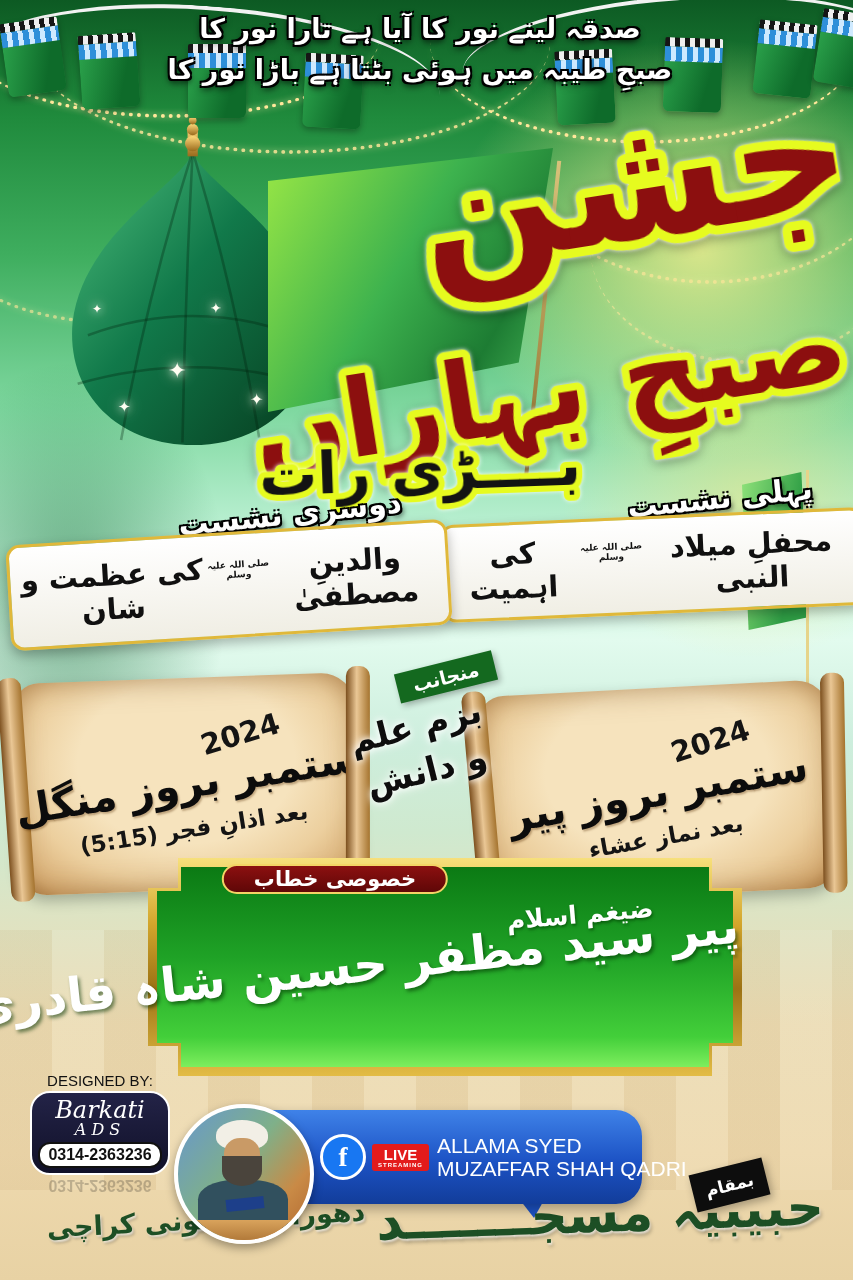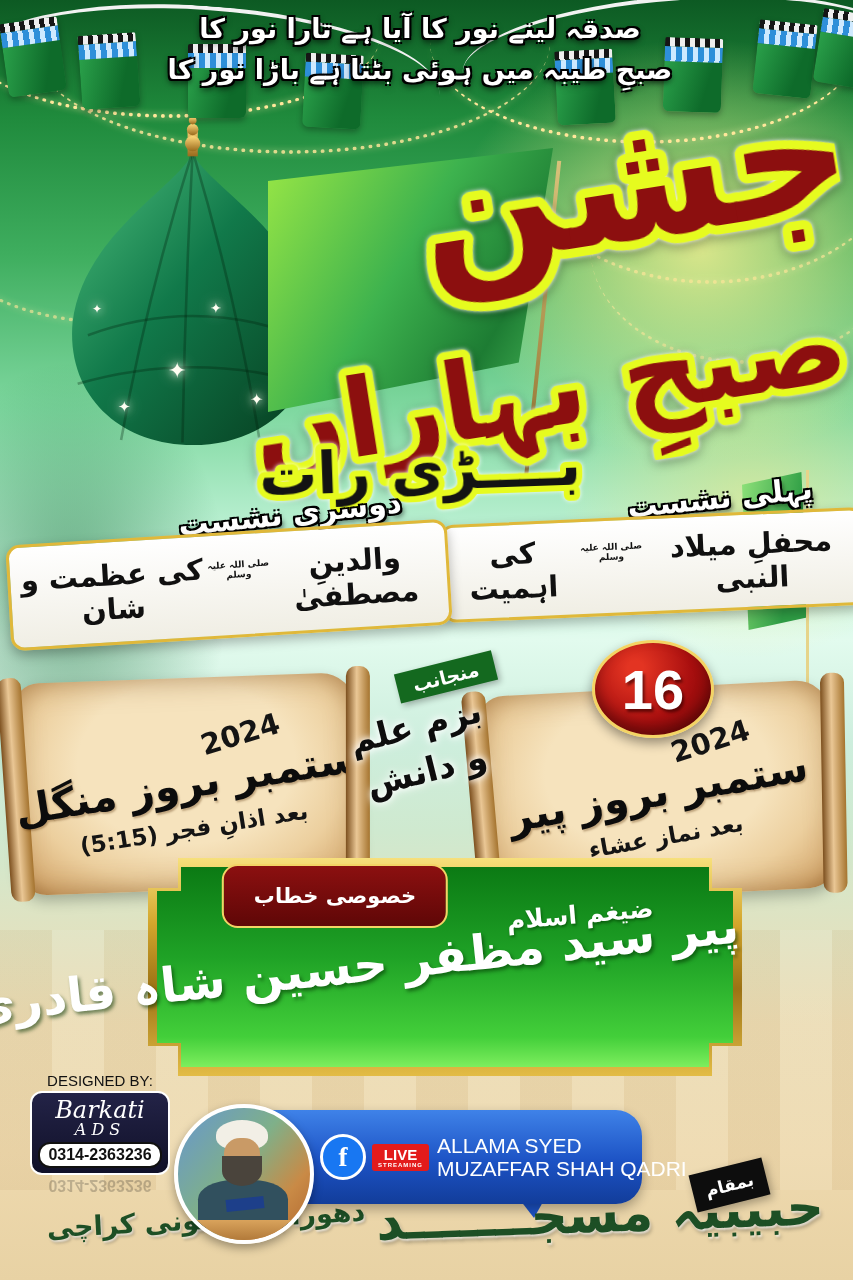--- a/index.html
+++ b/index.html
@@ -108,33 +108,33 @@
     background:linear-gradient(180deg,#f7e07c,#d3a62c 30%,#9c7214 60%,#e3bc45);
     clip-path:polygon(0 30px,30px 30px,30px 0,calc(100% - 30px) 0,calc(100% - 30px) 30px,100% 30px,
       100% calc(100% - 30px),calc(100% - 30px) calc(100% - 30px),calc(100% - 30px) 100%,30px 100%,
       30px calc(100% - 30px),0 calc(100% - 30px));}
   .plaque-inner{position:absolute;inset:9px;
     background:linear-gradient(180deg,#0b7a14,#1fa226 45%,#43cf3a 85%,#7dee5e);
     clip-path:polygon(0 24px,24px 24px,24px 0,calc(100% - 24px) 0,calc(100% - 24px) 24px,100% 24px,
       100% calc(100% - 24px),calc(100% - 24px) calc(100% - 24px),calc(100% - 24px) 100%,24px 100%,
       24px calc(100% - 24px),0 calc(100% - 24px));}
   .special-badge{left:335px;top:864px;z-index:5;background:linear-gradient(#8c1010,#5f0707);
-    color:#fff;font-size:21px;font-weight:700;padding:18px 30px;border-radius:16px;
+    color:#fff;font-size:21px;font-weight:700;padding:1px 30px;border-radius:16px;
     border:2px solid #f3d465;direction:rtl;white-space:nowrap;transform:translateX(-50%);}
   .honorific-title{left:470px;top:900px;width:220px;z-index:5;color:#fff;font-size:25px;font-weight:700;
     transform:rotate(-5deg);direction:rtl;text-align:center;text-shadow:1px 2px 3px rgba(0,60,0,.6);}
   .speaker-name{left:150px;top:928px;width:590px;z-index:5;text-align:center;color:#fff;font-size:48px;
     font-weight:900;transform:rotate(-6deg);direction:rtl;white-space:nowrap;
     text-shadow:2px 3px 4px rgba(0,50,0,.55);}
 
   
   .designer{left:30px;top:1072px;width:140px;text-align:center;z-index:6;
     font-family:"Liberation Sans",sans-serif;}
   .designer-label{font-size:15px;font-weight:400;color:#111;}
-  .designer-box{background:linear-gradient(#232347,#101028);border:2px solid #fff;border-radius:12px;
+  .designer-box{background:linear-gradient(#232347,#101028);border:2px solid #fff;border-radius:20px;
     padding:3px 6px 5px;margin-top:2px;color:#fff;}
   .designer-brand{font-family:"DejaVu Serif",serif;font-style:italic;font-size:24px;}
   .designer-sub{font-family:"DejaVu Serif",serif;font-style:italic;font-size:16px;letter-spacing:5px;margin-top:-4px;}
   .designer-phone{background:#fff;border:2px solid #111;border-radius:12px;font-size:16px;
     font-weight:800;color:#111;margin-top:3px;padding:2px 0;}
   .phone-reflection{transform:scaleY(-1);opacity:.22;font-size:16px;font-weight:800;color:#111;margin-top:1px;}
 
   
   .photo{left:174px;top:1104px;width:132px;height:132px;border-radius:50%;border:4px solid #fff;
     overflow:hidden;z-index:7;box-shadow:0 4px 10px rgba(0,0,0,.35);
@@ -263,21 +263,20 @@
     <span>کی عظمت و شان</span>
   </div>
 
   <div class="abs scroll sc-first">
     <div class="scroll-inner">
       <div class="scroll-year">2024</div>
       <div class="scroll-main">ستمبر بروز پیر</div>
       <div class="scroll-time">بعد نماز عشاء</div>
     </div>
   </div>
-  <div class="abs day-badge db-first">16</div>
 
   <div class="abs scroll sc-second">
     <div class="scroll-inner">
       <div class="scroll-year">2024</div>
       <div class="scroll-main">ستمبر بروز منگل</div>
       <div class="scroll-time">بعد اذانِ فجر (5:15)</div>
     </div>
   </div>
 
   <div class="abs org-tag">منجانب</div>

